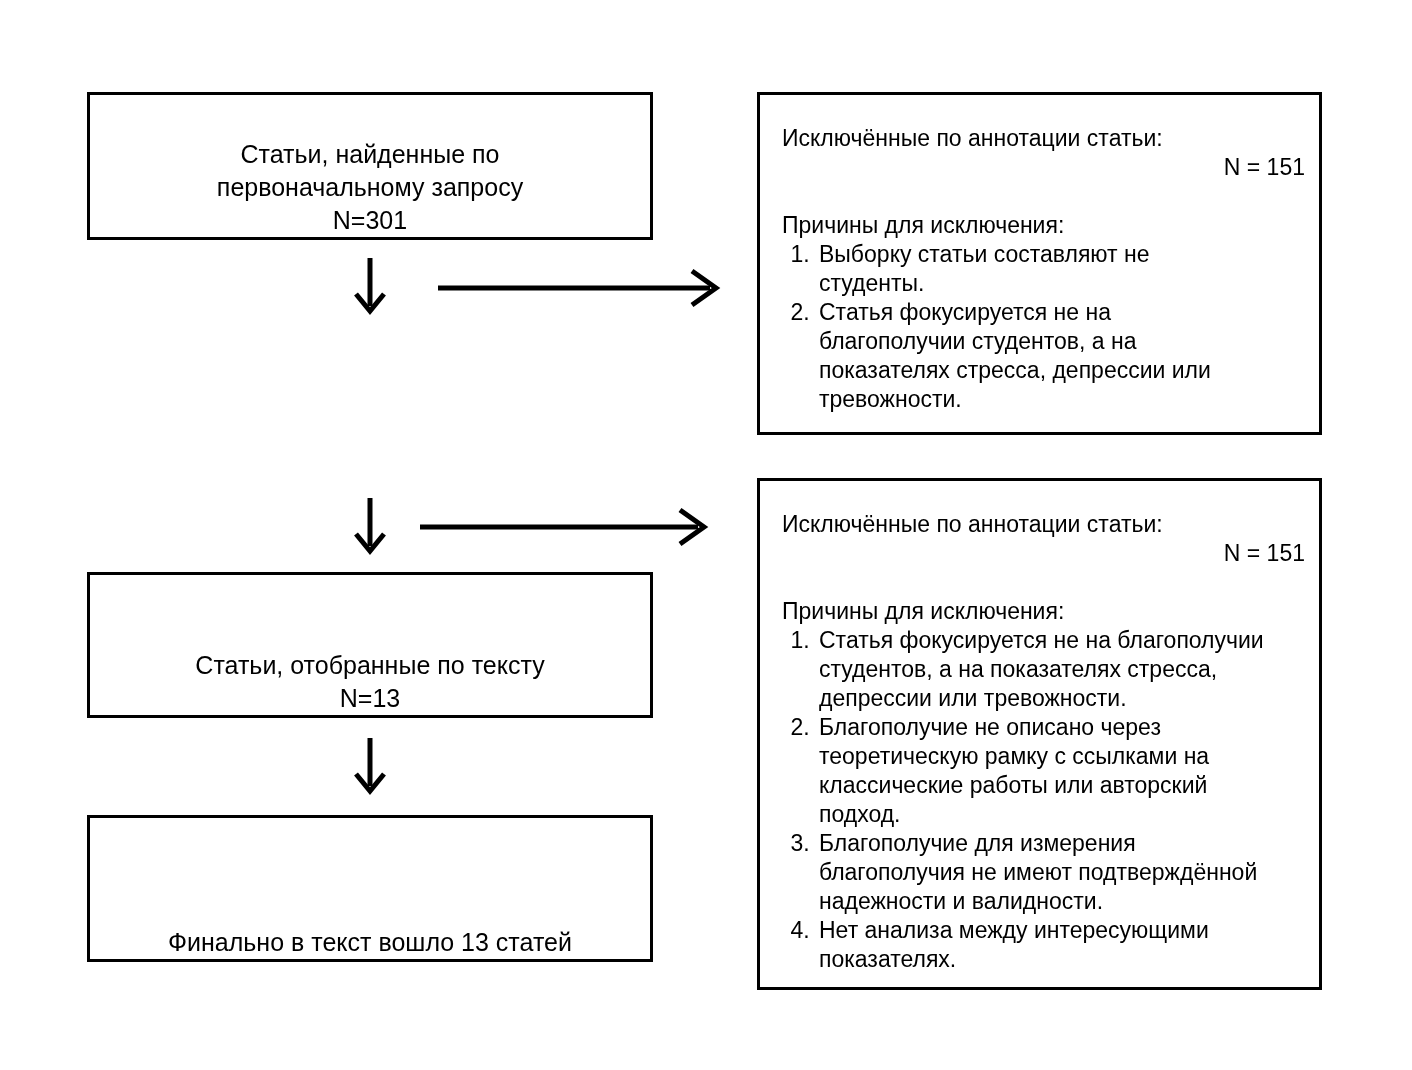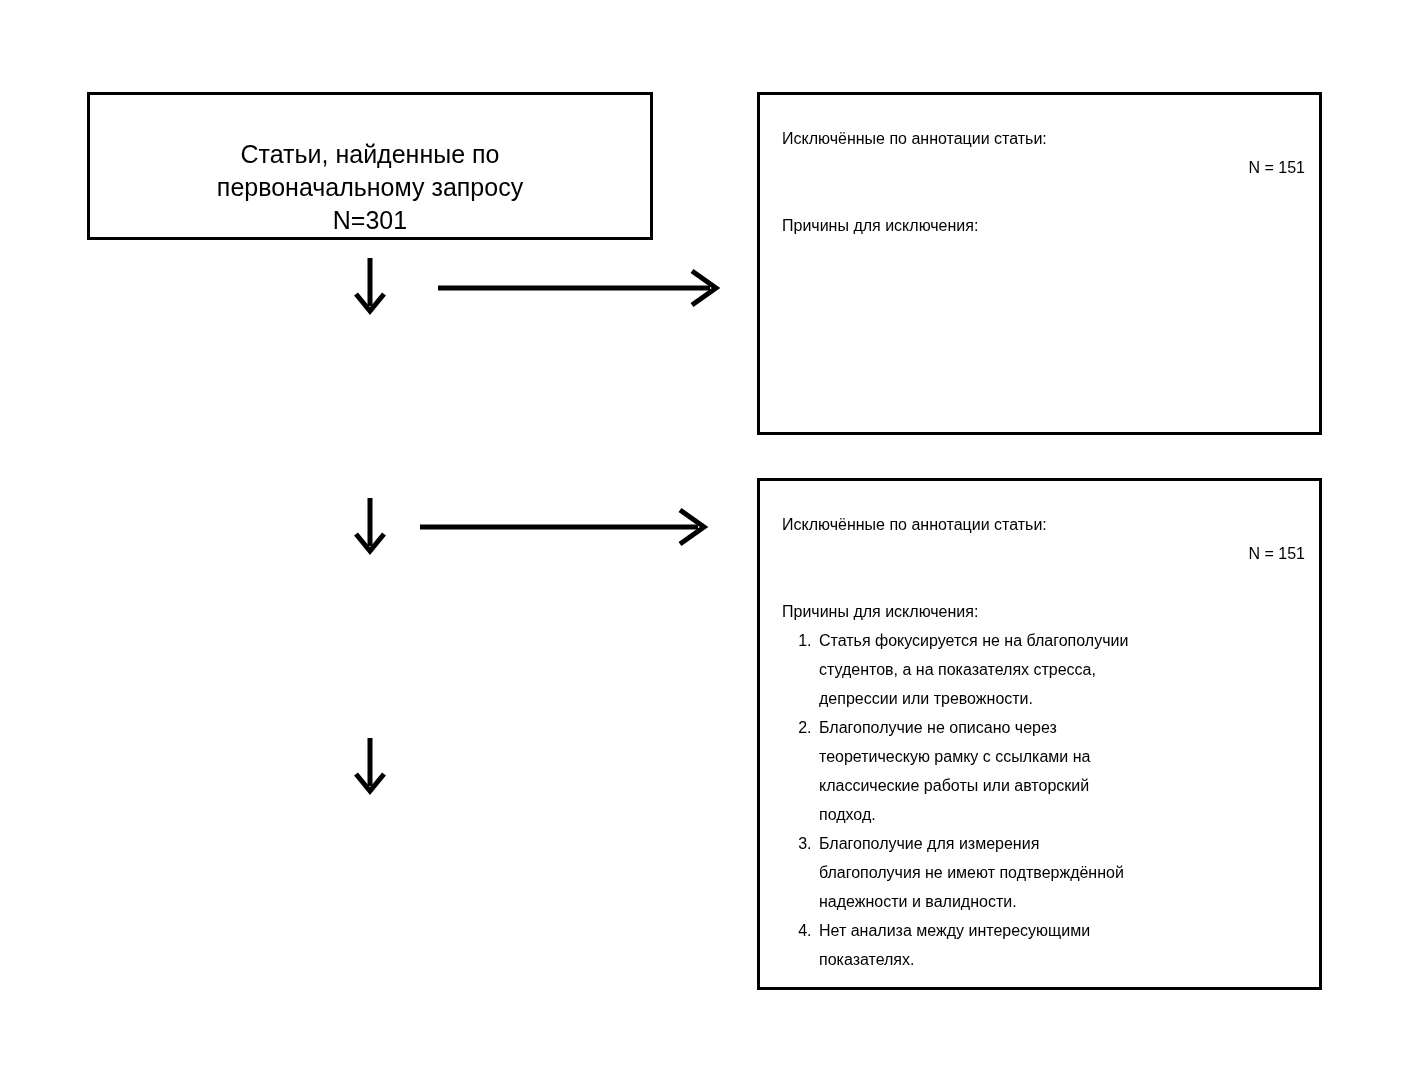--- a/index.html
+++ b/index.html
@@ -36,21 +36,21 @@
   }
   
   .ebox {
     position: absolute;
     left: 757px;
     width: 565px;
     border: 3px solid #000000;
     box-sizing: border-box;
     background: #ffffff;
     padding: 29px 14px 18px 22px;
-    font-size: 16px;
+    font-size: 23px;
     line-height: 29px;
   }
   .ebox .count {
     margin-bottom: 29px;
     text-align: right;
   }
   .ebox ol {
     margin: 0;
     padding: 0 0 0 34px;
   }
@@ -73,21 +73,28 @@
 
 <div class="canvas">
 
   <div class="fbox" style="top:92px;height:148px">
     <div class="fbox-text">Статьи, найденные по
 первоначальному запросу
 N=301</div>
   </div>
 
 
+  <div class="fbox" style="top:572px;height:146px">
+    <div class="fbox-text">Статьи, отобранные по тексту
+N=13</div>
+  </div>
 
+  <div class="fbox" style="top:815px;height:147px">
+    <div class="fbox-text">Финально в текст вошло 13 статей</div>
+  </div>
 
   <svg class="arrow" style="left:340px;top:258px" width="60" height="58" viewBox="0 0 60 58">
     <line x1="30" y1="0" x2="30" y2="48"></line>
     <polyline points="16,36 30,53 44,36"></polyline>
   </svg>
 
   <svg class="arrow" style="left:340px;top:498px" width="60" height="58" viewBox="0 0 60 58">
     <line x1="30" y1="0" x2="30" y2="48"></line>
     <polyline points="16,36 30,53 44,36"></polyline>
   </svg>
@@ -104,20 +111,28 @@
 
   <svg class="arrow" style="left:420px;top:507px" width="294" height="40" viewBox="0 0 294 40">
     <line x1="0" y1="20" x2="278" y2="20"></line>
     <polyline points="260,3 284,20 260,37"></polyline>
   </svg>
 
   <div class="ebox" style="top:92px;height:343px">
     <div>Исключённые по аннотации статьи:</div>
     <div class="count">N = 151</div>
     <div>Причины для исключения:</div>
+    <ol>
+      <li>Выборку статьи составляют не
+студенты.</li>
+      <li>Статья фокусируется не на
+благополучии студентов, а на
+показателях стресса, депрессии или
+тревожности.</li>
+    </ol>
   </div>
 
   <div class="ebox" style="top:478px;height:512px">
     <div>Исключённые по аннотации статьи:</div>
     <div class="count">N = 151</div>
     <div>Причины для исключения:</div>
     <ol>
       <li>Статья фокусируется не на благополучии
 студентов, а на показателях стресса,
 депрессии или тревожности.</li>

